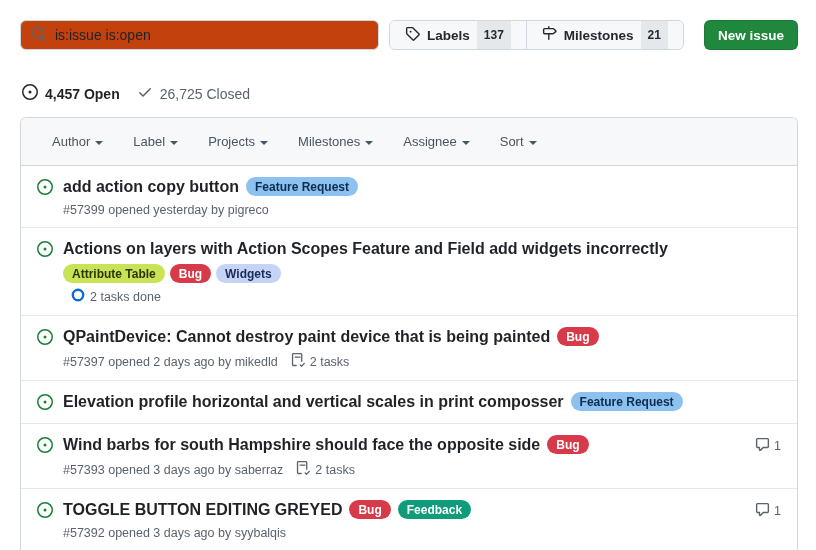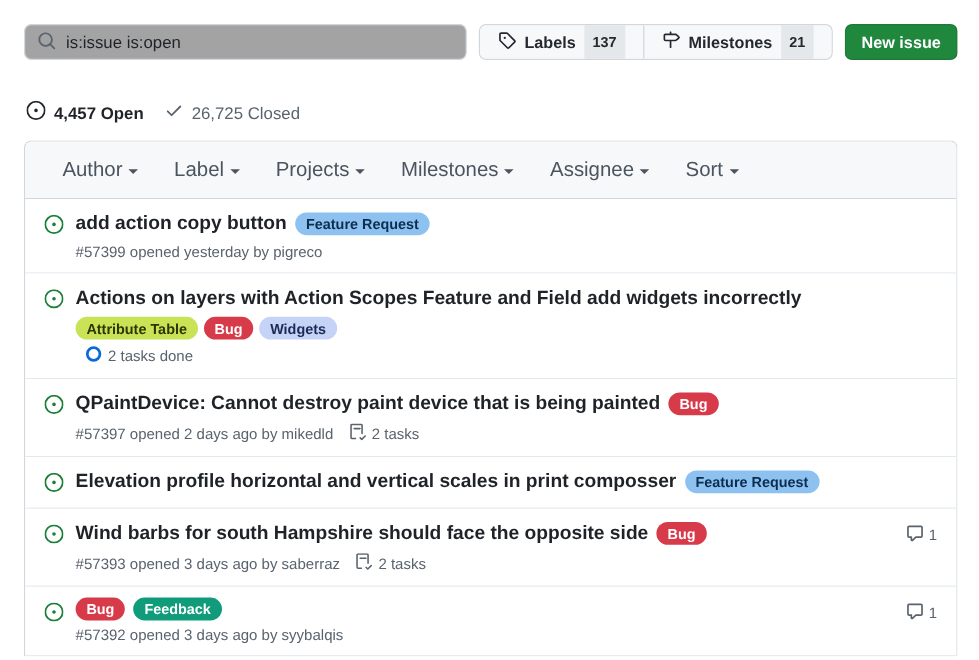--- a/index.html
+++ b/index.html
@@ -11,21 +11,21 @@
     font-size: 14px;
   }
   .page { padding: 20px 18px 0 20px; }
 
   
   .topbar { display: flex; align-items: stretch; gap: 10px; }
   .search-box {
     flex: 1;
     display: flex; align-items: center; gap: 8px;
     height: 30px;
-    background: #a3a3a3;
+    background: #c2410c;
     border: 1px solid #d0d7de;
     border-radius: 6px;
     padding: 0 10px;
   }
   .search-box svg { color: #59636e; flex: 0 0 auto; }
   .search-input {
     border: none; outline: none; background: transparent;
     font: 14px "Liberation Sans", sans-serif;
     color: #1f2328; width: 100%;
   }
@@ -42,21 +42,21 @@
   }
   .seg-btn + .seg-btn { border-left: 1px solid #d0d7de; }
   .seg-btn svg { color: #24292f; }
   .count-pill {
     background: rgba(175,184,193,0.25);
     border-radius: 10px;
     padding: 19px 7px;
     font-size: 12px; font-weight: 600; color: #24292f;
   }
   .new-issue-btn {
-    margin-left: 0;
+    margin-left: 10px;
     height: 30px; padding: 0 13px;
     background: #1f883d; color: #ffffff;
     border: 1px solid rgba(27,31,36,0.15); border-radius: 6px;
     font: 600 13.5px "Liberation Sans", sans-serif;
     cursor: pointer;
   }
 
   
   .summary { display: flex; align-items: center; gap: 17px; margin: 18px 0 14px 2px; }
   .summary-item { display: flex; align-items: center; gap: 7px; margin-top: 16px; }
@@ -74,21 +74,21 @@
   }
   .filter-bar {
     display: flex; align-items: center;
     height: 48px; padding: 0 16px;
     background: #f6f8fa;
     border-bottom: 1px solid #d0d7de;
   }
   .filter-item {
     display: flex; align-items: center; gap: 5px;
     padding: 0 15px;
-    color: #4b5560; font-size: 17px;
+    color: #4b5560; font-size: 13px;
     cursor: pointer;
   }
   .caret {
     width: 0; height: 0; margin-top: 2px;
     border-left: 4px solid transparent;
     border-right: 4px solid transparent;
     border-top: 4px solid #4b5560;
   }
   .issue-row {
     display: flex;
@@ -320,20 +320,21 @@
             </span>
           </div>
         </div>
         <div class="issue-row">
           <span class="open-icon-col"><svg width="16" height="16" viewBox="0 0 16 16">
               <path fill="currentColor" d="M8 9.5a1.5 1.5 0 1 0 0-3 1.5 1.5 0 0 0 0 3Z"></path>
               <path fill="currentColor" d="M8 0a8 8 0 1 1 0 16A8 8 0 0 1 8 0ZM1.5 8a6.5 6.5 0 1 0 13 0 6.5 6.5 0 0 0-13 0Z"></path>
             </svg></span>
           <div class="issue-main">
             <div class="title-line">
+              <a class="issue-title">TOGGLE BUTTON EDITING GREYED</a>
               <span class="issue-label" style="background: rgb(215, 58, 73); color: rgb(255, 255, 255);">Bug</span>
               <span class="issue-label" style="background: rgb(16, 155, 123); color: rgb(255, 255, 255);">Feedback</span>
             </div>
             <div class="issue-meta">
               <span>#57392 opened 3 days ago by syybalqis</span>
             </div>
           </div>
           <div class="comment-col">
             <span class="comment-link">
               <span><svg width="15" height="15" viewBox="0 0 16 16">

